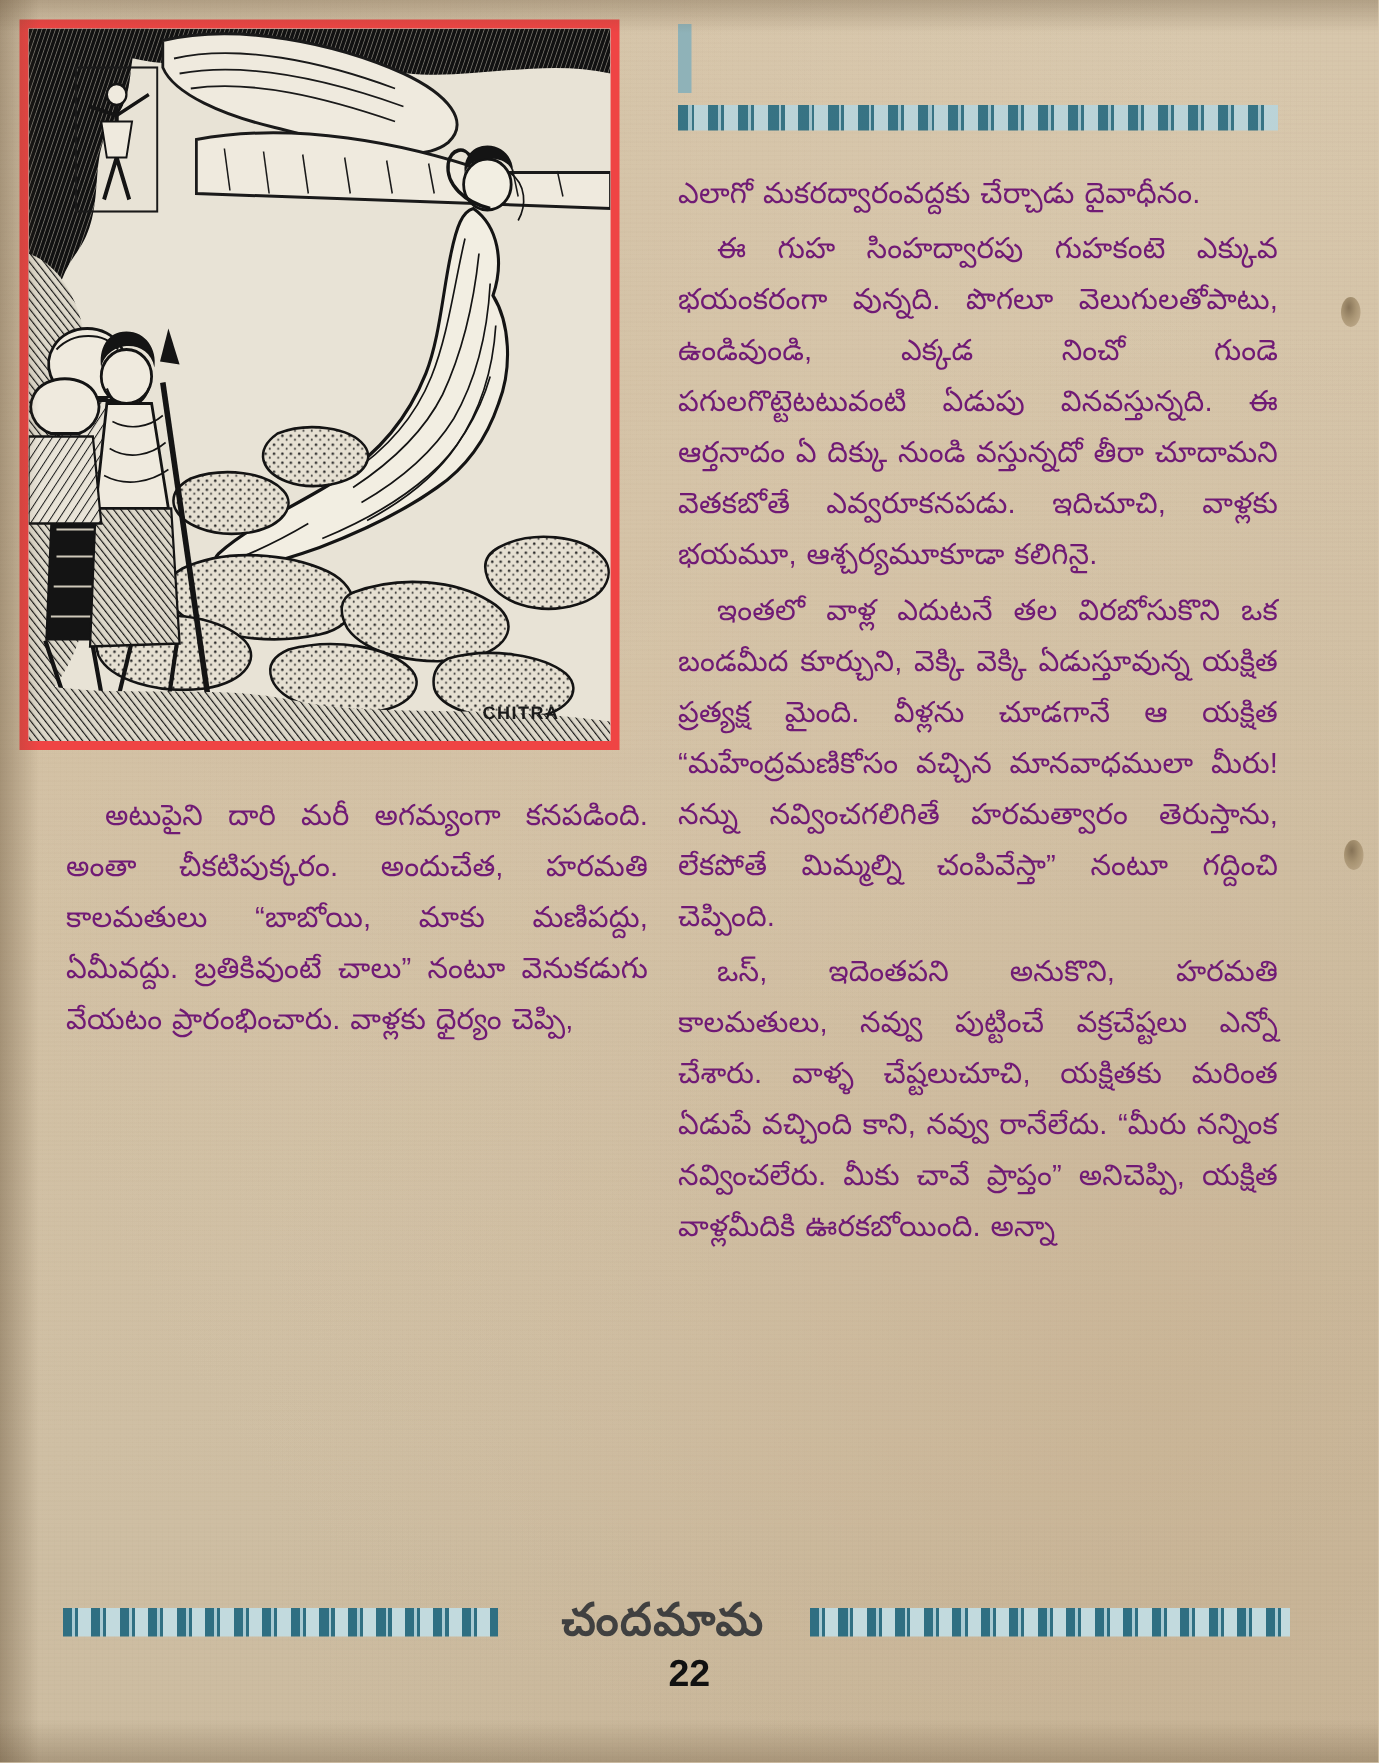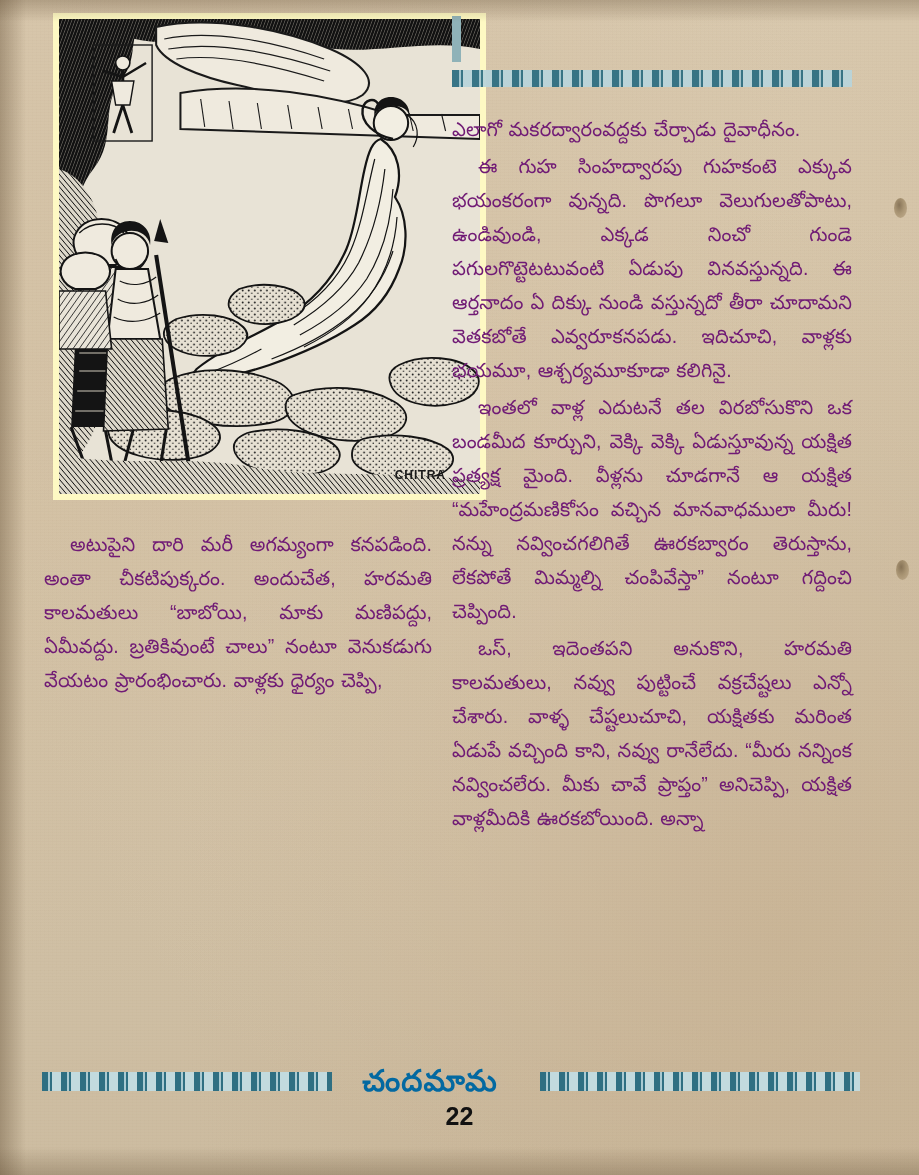--- a/index.html
+++ b/index.html
@@ -50,26 +50,25 @@
     left: 0; right: 0; bottom: 0; height: 28px;
     background: linear-gradient(0deg, rgba(90,70,45,.30), rgba(90,70,45,0));
     pointer-events: none;
   }
 
   
   .illustration {
     position: absolute;
     left: 13px;
     top: 13px;
-    width: 433px;
+    width: 400px;
     height: 487px;
-    background: #fef9c3;
+    background: #ef4444;
     padding: 6px;
     box-sizing: border-box;
-    margin-left: 40px;
   }
   .illo-inner {
     position: relative;
     width: 100%;
     height: 100%;
     background: #e7e2d6;
     overflow: hidden;
   }
   .illo-svg { display:block; width:100%; height:100%; }
   .illo-caption {
@@ -150,28 +149,28 @@
       repeating-linear-gradient(90deg,
         #2f6f82 0px, #2f6f82 6px,
         #a9cad2 6px, #a9cad2 8px,
         #2f6f82 8px, #2f6f82 10px,
         #c2dade 10px, #c2dade 19px);
   }
   .footer-orn.left { left: 0; width: 290px; }
   .footer-orn.right { right: 0; width: 320px; }
   .magazine-title {
     position: absolute;
-    left: 288px;
+    left: 300px;
     top: -4px;
     width: 200px;
     text-align: center;
     font-family: "Liberation Sans", sans-serif;
     font-size: 30px;
     font-weight: bold;
-    color: #0369a1;
+    color: #404040;
     letter-spacing: 1px;
   }
   .page-number {
     position: absolute;
     left: 0;
     right: 0;
     top: 1102px;
     text-align: center;
     font-family: "Liberation Sans", sans-serif;
     font-size: 25px;
@@ -328,21 +327,21 @@
     <div class="illo-caption">CHITRA</div>
   </div>
 </div>
 
 <div class="vrule"></div>
 <div class="ornament top-right"></div>
 
 <div class="col col-right">
   <p class="para">ఎలాగో మకరద్వారంవద్దకు చేర్చాడు దైవాధీనం.</p>
   <p class="para indent">ఈ గుహ సింహద్వారపు గుహకంటె ఎక్కువ భయంకరంగా వున్నది. పొగలూ వెలుగులతోపాటు, ఉండివుండి, ఎక్కడ నించో గుండె పగులగొట్టెటటువంటి ఏడుపు వినవస్తున్నది. ఈ ఆర్తనాదం ఏ దిక్కు నుండి వస్తున్నదో తీరా చూదామని వెతకబోతే ఎవ్వరూకనపడు. ఇదిచూచి, వాళ్లకు భయమూ, ఆశ్చర్యమూకూడా కలిగినై.</p>
-  <p class="para indent">ఇంతలో వాళ్ల ఎదుటనే తల విరబోసుకొని ఒక బండమీద కూర్చుని, వెక్కి వెక్కి ఏడుస్తూవున్న యక్షిత ప్రత్యక్ష మైంది. వీళ్లను చూడగానే ఆ యక్షిత “మహేంద్రమణికోసం వచ్చిన మానవాధములా మీరు! నన్ను నవ్వించగలిగితే ఊరకబ్వారం తెరుస్తాను, లేకపోతే మిమ్మల్ని చంపివేస్తా” నంటూ గద్దించి చెప్పింది.</p>
+  <p class="para indent">ఇంతలో వాళ్ల ఎదుటనే తల విరబోసుకొని ఒక బండమీద కూర్చుని, వెక్కి వెక్కి ఏడుస్తూవున్న యక్షిత ప్రత్యక్ష మైంది. వీళ్లను చూడగానే ఆ యక్షిత “మహేంద్రమణికోసం వచ్చిన మానవాధములా మీరు! నన్ను నవ్వించగలిగితే హరమత్వారం తెరుస్తాను, లేకపోతే మిమ్మల్ని చంపివేస్తా” నంటూ గద్దించి చెప్పింది.</p>
   <p class="para indent">ఒస్, ఇదెంతపని అనుకొని, హరమతి కాలమతులు, నవ్వు పుట్టించే వక్రచేష్టలు ఎన్నో చేశారు. వాళ్ళ చేష్టలుచూచి, యక్షితకు మరింత ఏడుపే వచ్చింది కాని, నవ్వు రానేలేదు. “మీరు నన్నింక నవ్వించలేరు. మీకు చావే ప్రాప్తం” అనిచెప్పి, యక్షిత వాళ్లమీదికి ఊరకబోయింది. అన్నా</p>
 </div>
 
 <div class="col col-left">
   <p class="para indent">అటుపైని దారి మరీ అగమ్యంగా కనపడింది. అంతా చీకటిపుక్కరం. అందుచేత, హరమతి కాలమతులు “బాబోయి, మాకు మణిపద్దు, ఏమీవద్దు. బ్రతికివుంటే చాలు” నంటూ వెనుకడుగు వేయటం ప్రారంభించారు. వాళ్లకు ధైర్యం చెప్పి,</p>
 </div>
 
 <div class="footer-band">
   <div class="footer-orn left"></div>
   <div class="magazine-title">చందమామ</div>

